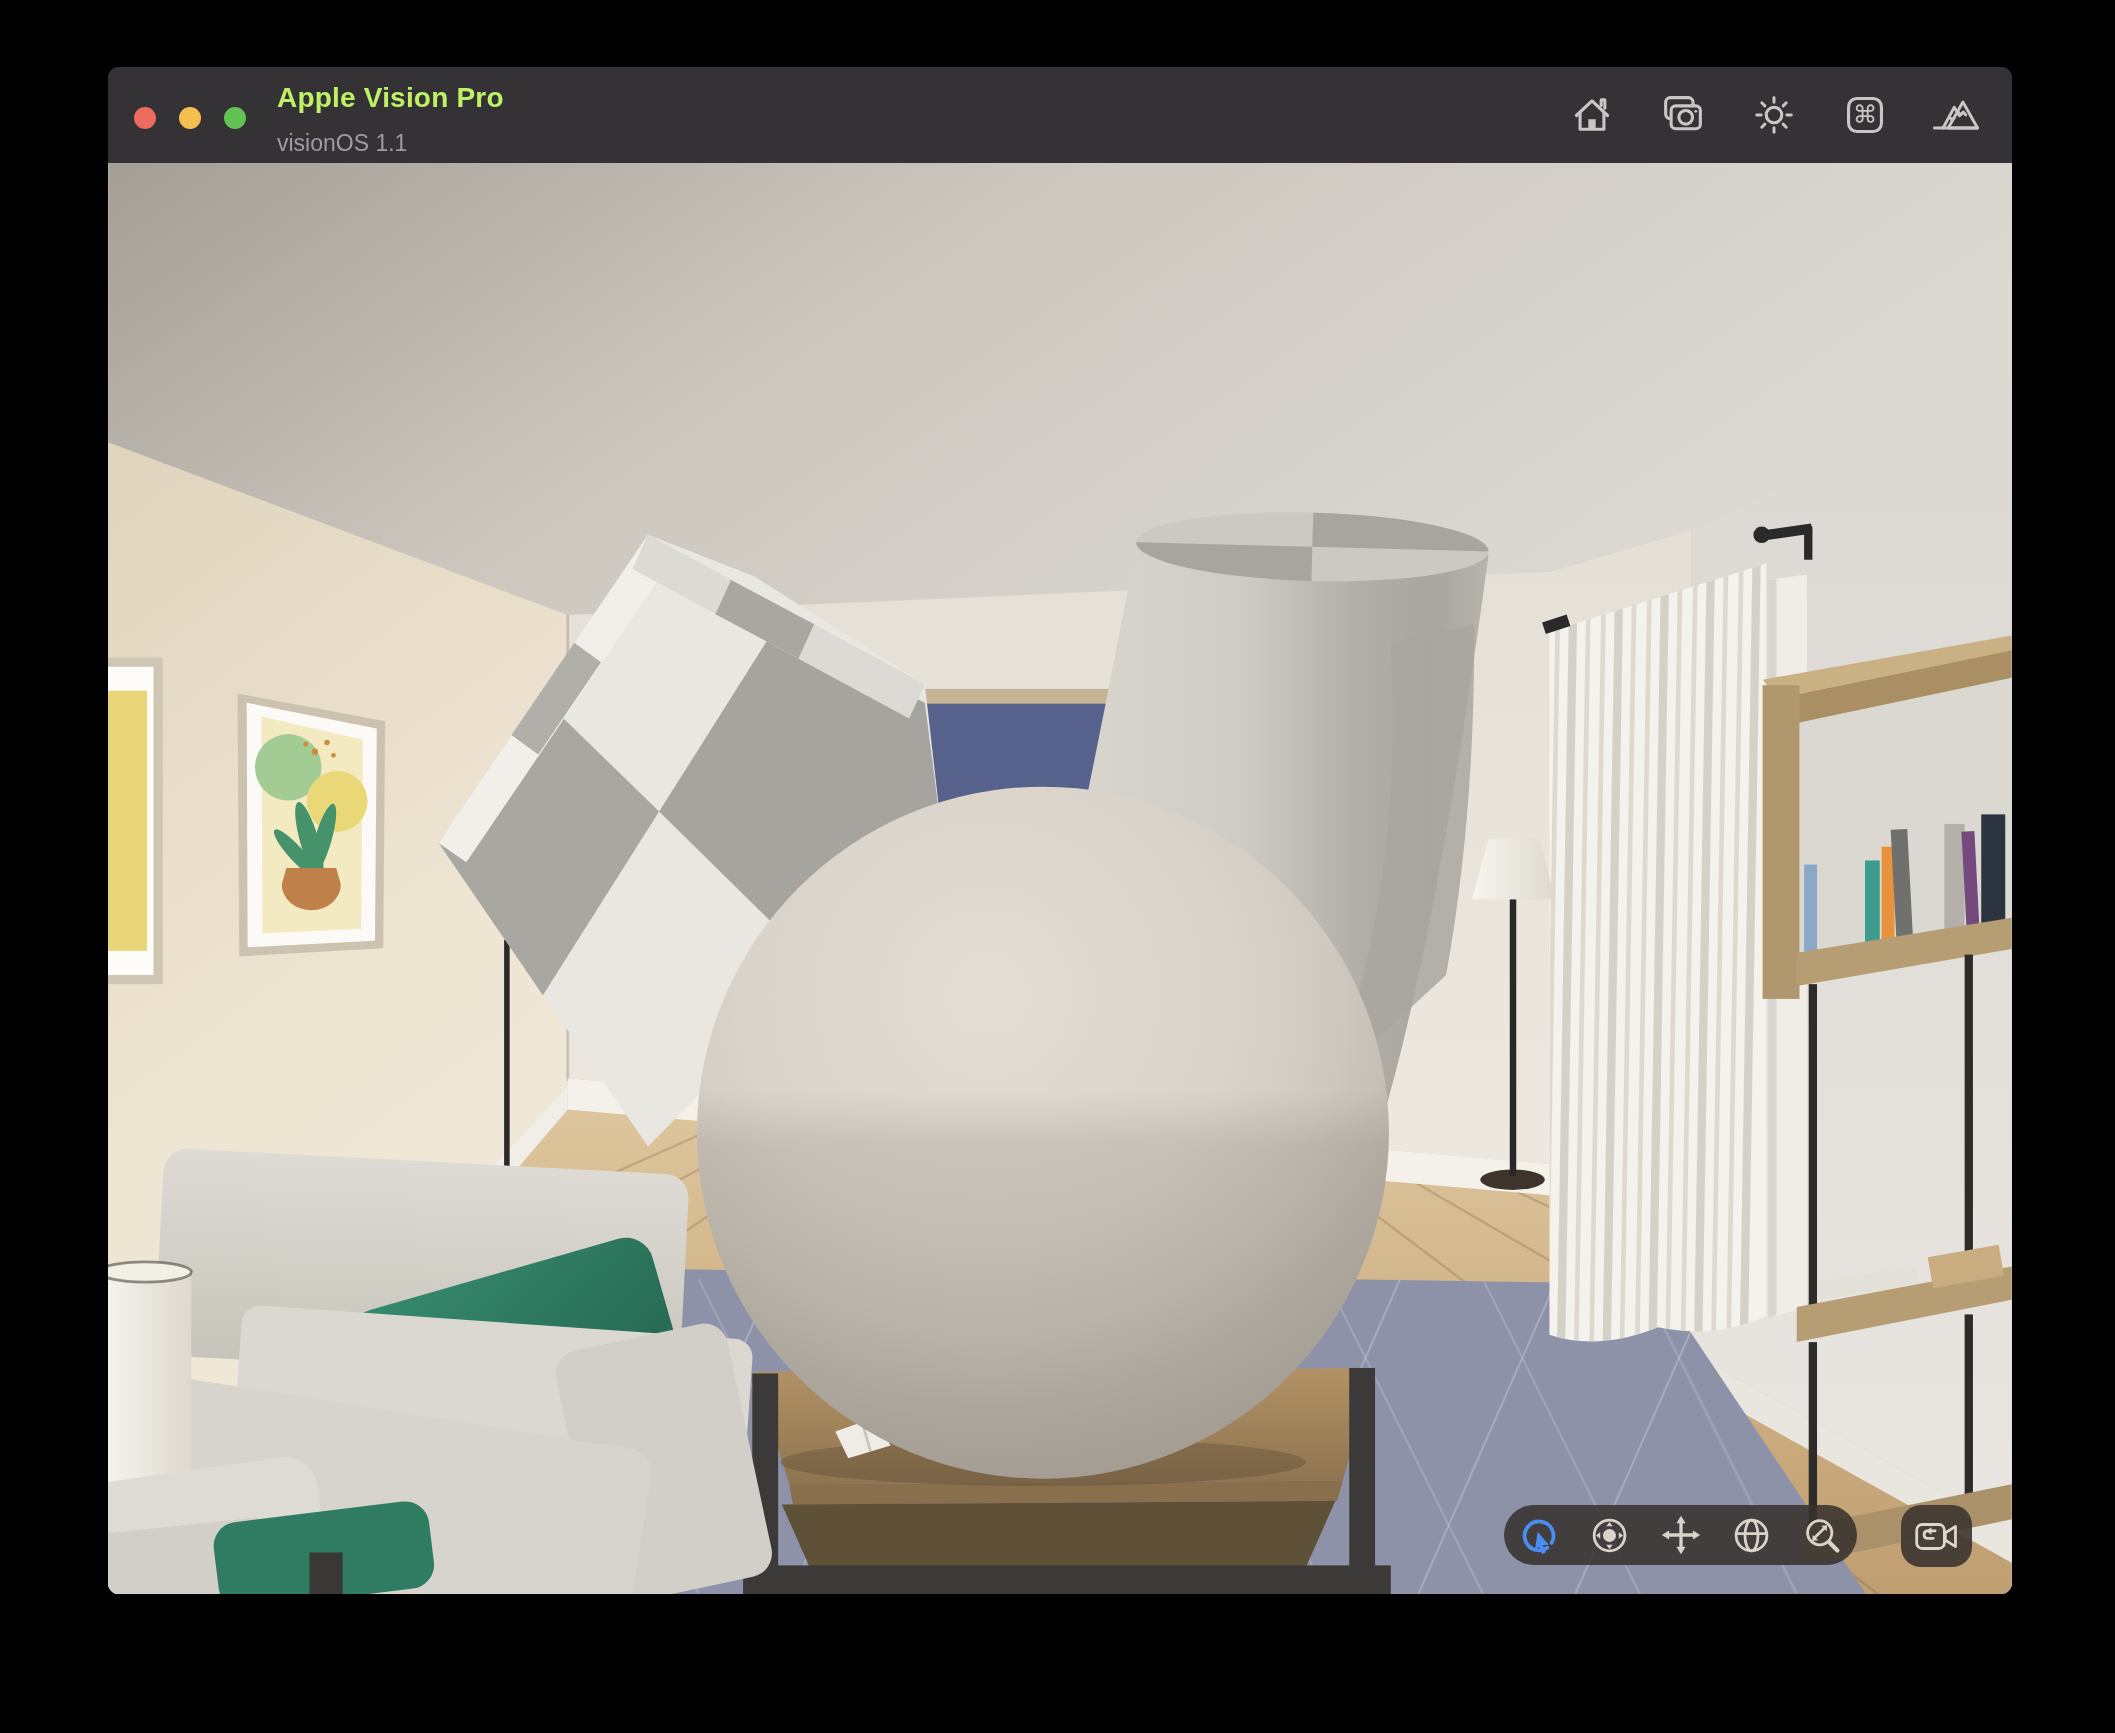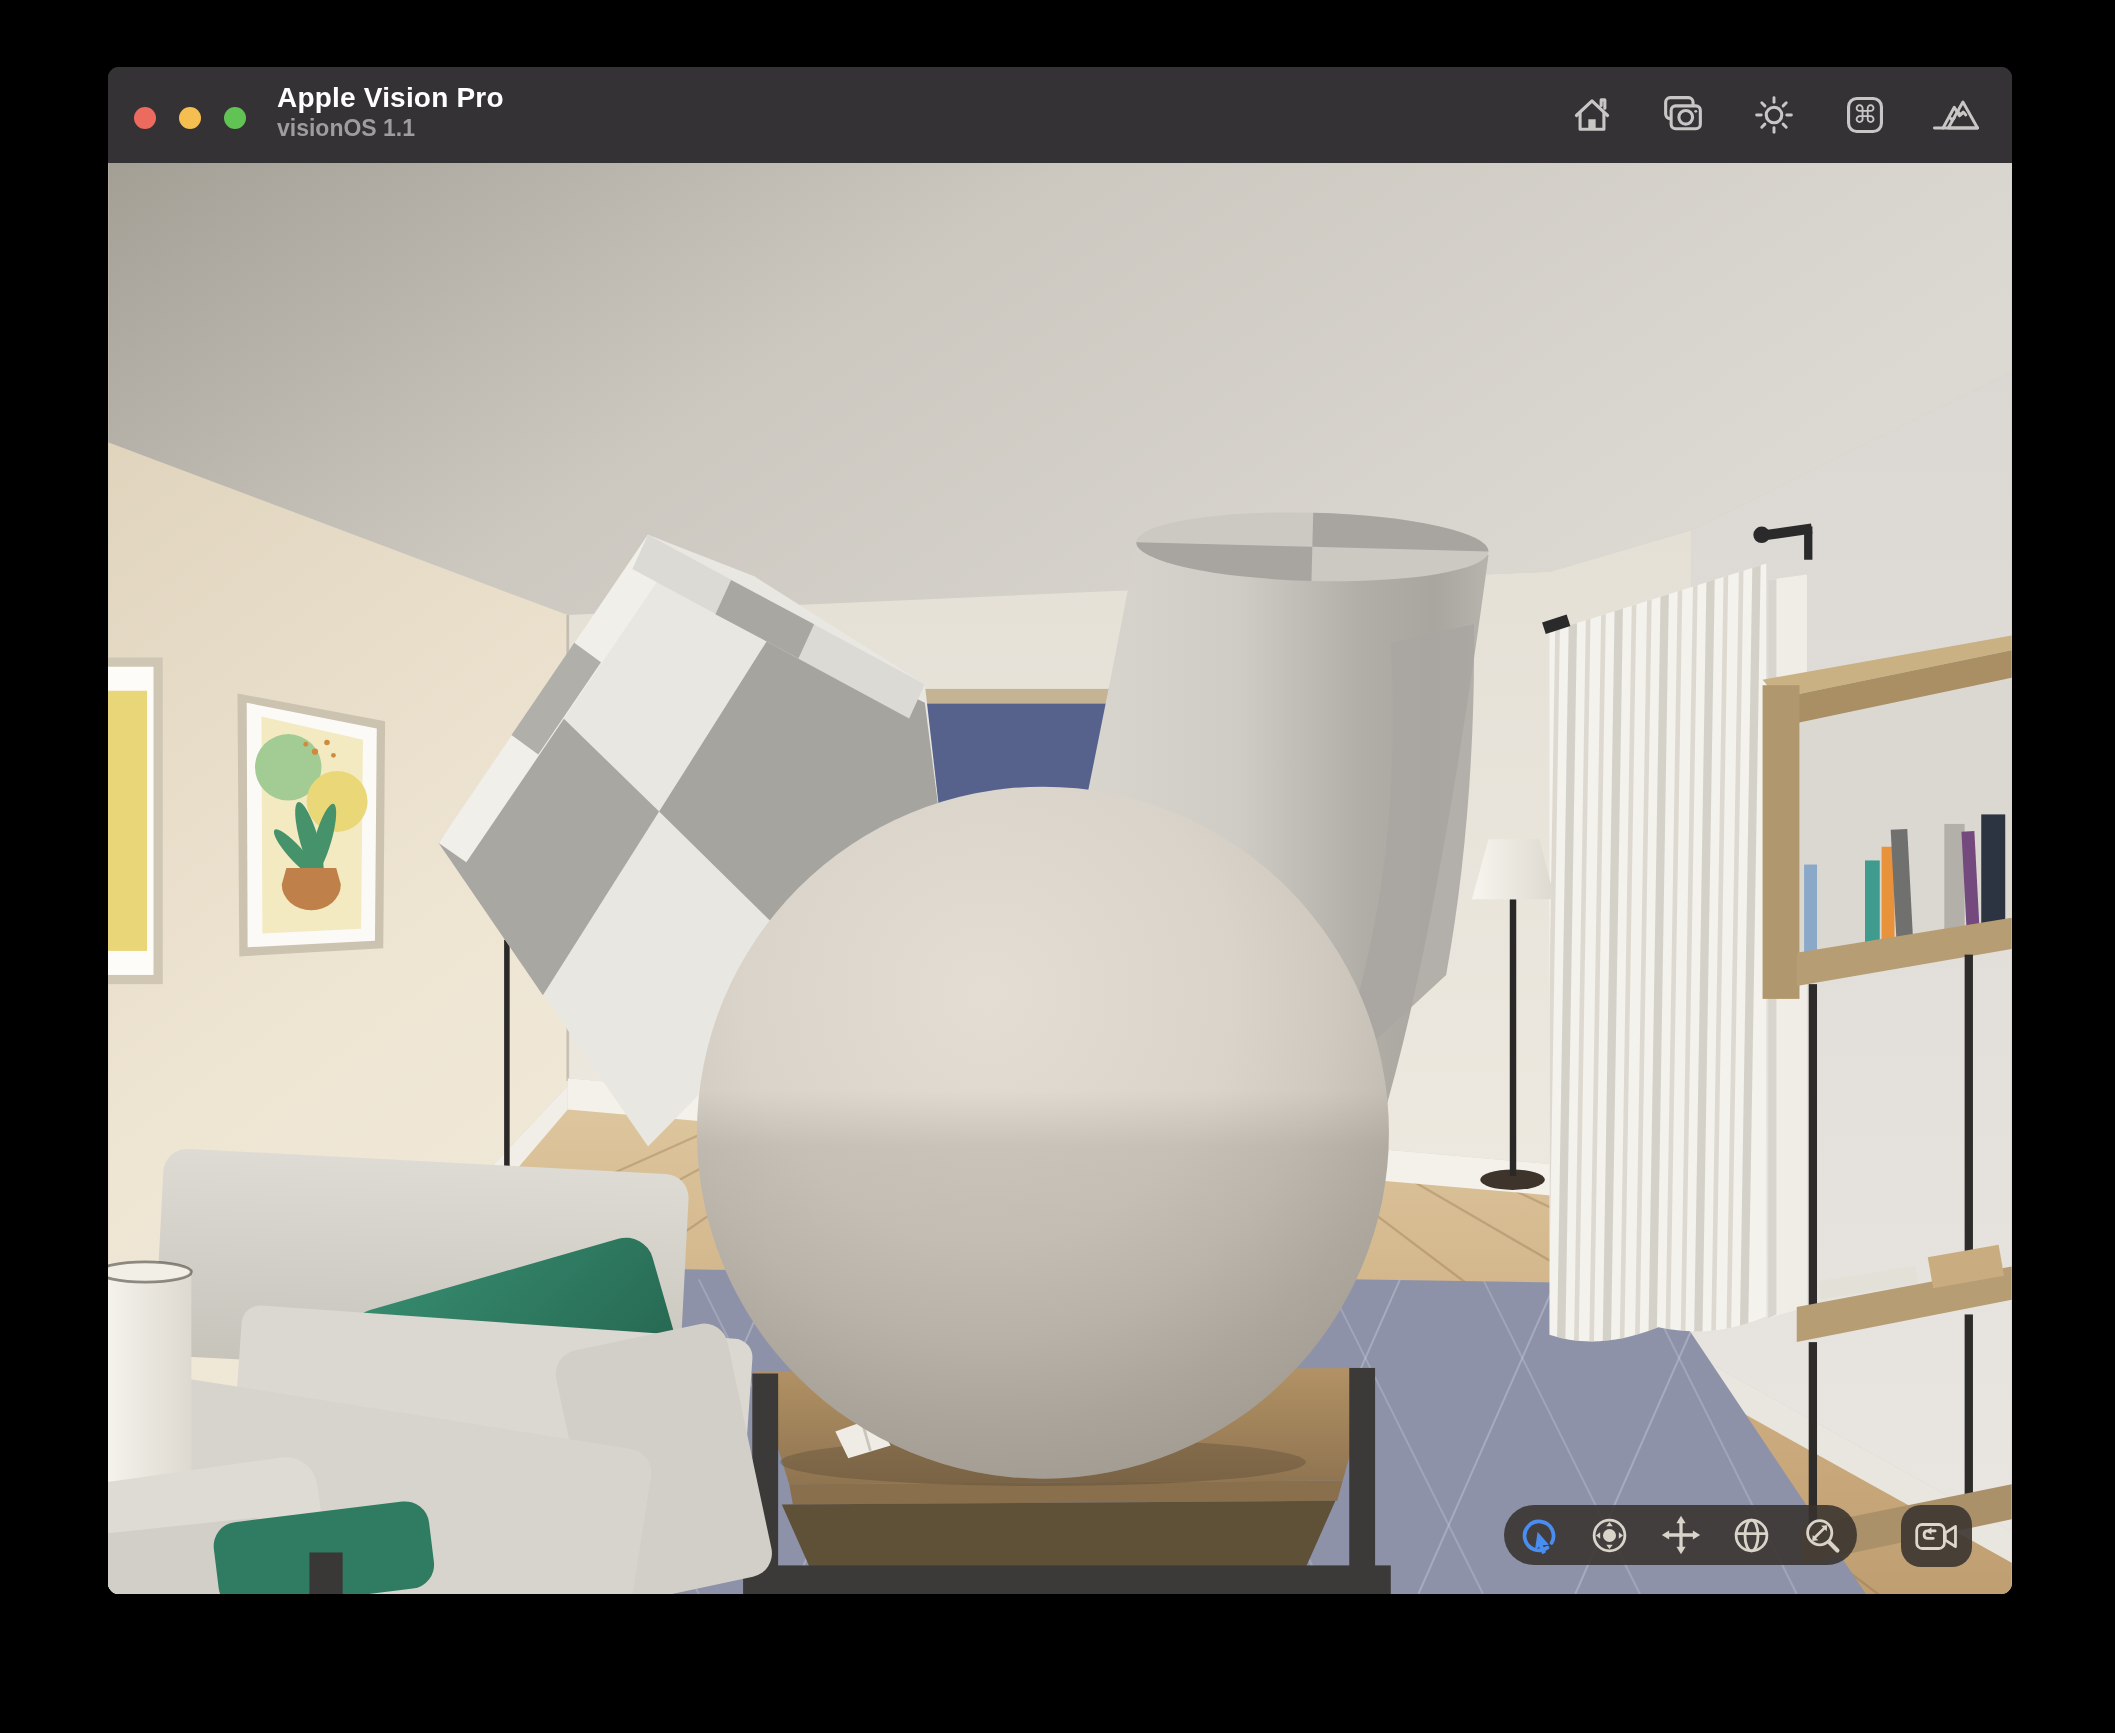--- a/index.html
+++ b/index.html
@@ -5,22 +5,22 @@
   html,body{margin:0;padding:0;background:#000;}
   body{width:2115px;height:1733px;position:relative;overflow:hidden;
        font-family:"Liberation Sans", sans-serif;}
   .abs{position:absolute;}
   .window{left:108px;top:67px;width:1904px;height:1527px;border-radius:11px;
           overflow:hidden;background:#333134;box-shadow:0 33px 83px rgba(0,0,0,.65);}
   .titlebar{left:0;top:0;width:100%;height:96px;background:#343235;}
   .lights{left:26px;top:40px;display:flex;gap:23px;}
   .light{width:22px;height:22px;border-radius:50%;}
   .titleblock{left:169px;top:14.8px;line-height:1.15;}
-  .title{font-size:28px;font-weight:bold;color:#ffffff;letter-spacing:0.2px;}
-  .subtitle{font-size:23px;color:#9d9c9e;margin-top:1px;font-weight:bold;}
+  .title{font-size:28px;font-weight:bold;color:#bef264;letter-spacing:0.2px;}
+  .subtitle{font-size:23px;color:#9d9c9e;margin-top:16px;}
   .toolbar{right:31px;top:0;height:96px;display:flex;align-items:center;gap:41px;}
   .tbicon{width:50px;height:46px;display:flex;align-items:center;justify-content:center;
           color:var(--tbicon,#c9c7c5);cursor:default;}
   .tbicon svg{stroke:currentColor;fill:none;stroke-width:3.4;stroke-linecap:round;stroke-linejoin:round;}
   .scene{left:0;top:96px;width:1904px;height:1431px;overflow:hidden;background:#cfccc4;}
   .ctlbar{left:1396px;top:1342px;width:353px;height:60px;border-radius:30px;
           background:rgba(56,50,46,.88);display:flex;align-items:center;
           justify-content:space-between;padding:0 13px;box-sizing:border-box;}
   .ctlicon{width:44px;height:44px;display:flex;align-items:center;justify-content:center;
            color:var(--ctl,#d9d4ca);}

